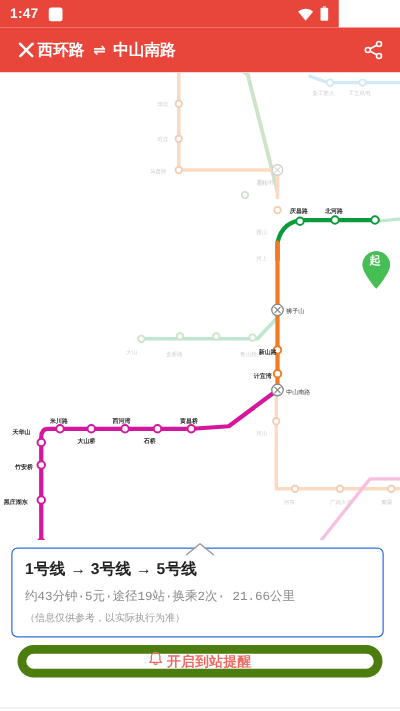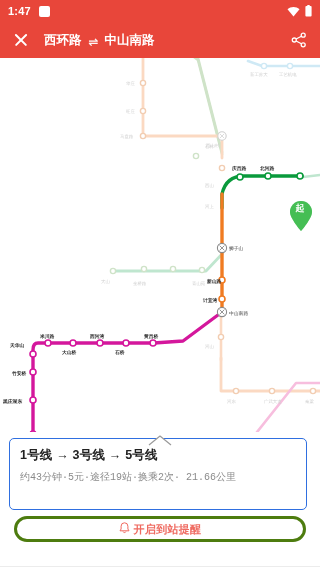--- a/index.html
+++ b/index.html
@@ -5,21 +5,21 @@
   * { margin:0; padding:0; box-sizing:border-box; }
   html,body { width:320px; height:569px; overflow:hidden; }
   body {
     font-family:"Liberation Sans","DejaVu Sans",sans-serif;
     background:#ffffff;
     position:relative;
   }
 
   
   .statusbar{
-    position:absolute; left:0; top:0; width:320px; height:22px;
+    position:absolute; left:0; top:0; width:271px; height:22px;
     background:#e8463a;
     display:flex; align-items:center; padding:0 8px;
     color:#fff;
   }
   .sb-time{ font-size:11px; font-weight:bold; letter-spacing:.2px; }
   .sb-appicon{
     width:11px; height:11px; background:#fff; border-radius:2px; margin-left:8px;
   }
   .sb-spacer{ flex:1; }
   .sb-icon{ display:inline-block; margin-left:5px; line-height:0; }
@@ -31,21 +31,21 @@
     display:flex; align-items:center; padding:0 12px;
   }
   .hdr-close{ width:18px; height:18px; position:relative; flex:0 0 auto; cursor:pointer; }
   .hdr-close::before,.hdr-close::after{
     content:""; position:absolute; left:1px; top:8px; width:16px; height:1.6px;
     background:#fff; border-radius:1px;
   }
   .hdr-close::before{ transform:rotate(45deg); }
   .hdr-close::after{ transform:rotate(-45deg); }
   .hdr-route{
-    display:flex; align-items:flex-end; margin-left:14px; gap:7px;
+    display:flex; align-items:center; gap:7px;
     font-size:12.5px; font-weight:bold; white-space:nowrap;
   }
   .hdr-swap{ font-size:12px; opacity:.95; letter-spacing:-1px; }
   .hdr-spacer{ flex:1; }
   .hdr-share{ width:18px; height:18px; flex:0 0 auto; cursor:pointer; }
 
   
   .map{
     position:absolute; left:0; top:58px; width:320px; height:383px;
     background:#ffffff; overflow:hidden;
@@ -80,21 +80,21 @@
     white-space:nowrap;
   }
   .card-sub{
     margin-top:6px; font-size:10px; color:#8a8a8a; white-space:nowrap;font-family:Liberation Mono, monospace;
   }
   .card-note{
     margin-top:5px; font-size:8px; color:#9a9a9a; white-space:nowrap;
   }
   .alert-btn{
     position:absolute; left:14px; top:84px; width:292px; height:26px;
-    border:3px solid #4d7c0f; border-radius:13px; background:#fff;
+    border:7px solid #4d7c0f; border-radius:13px; background:#fff;
     display:flex; align-items:center; justify-content:center; gap:4px;
     cursor:pointer;
   }
   .alert-label{
     font-size:11px; font-weight:bold; color:#ef6a60; letter-spacing:.3px;
   }
   .alert-hint{
     position:absolute; left:0; top:116px; width:320px; text-align:center;
     font-size:8px; color:#b0b0b0;
   }
@@ -287,20 +287,21 @@
 
   <div class="handle">
     <svg width="46" height="12" viewBox="0 0 46 12">
       <path d="M12 11 L23 2 L34 11" fill="#fff" stroke="#9a9a9a" stroke-width="1.2" stroke-linejoin="round"></path>
     </svg>
   </div>
 
   <div class="card">
     <div class="card-title">1号线 → 3号线 → 5号线</div>
     <div class="card-sub">约43分钟·5元·途径19站·换乘2次· 21.66公里</div>
+    <div class="card-note">（信息仅供参考，以实际执行为准）</div>
   </div>
 
   <div class="alert-btn">
     <span>
       <svg width="11" height="12" viewBox="0 0 11 12">
         <path d="M5.5 0.8 A3.4 3.4 0 0 1 8.9 4.2 V7 L10 8.8 H1 L2.1 7 V4.2 A3.4 3.4 0 0 1 5.5 0.8 Z" fill="none" stroke="#ef6a60" stroke-width="1"></path>
         <path d="M4.1 9.6 A1.5 1.5 0 0 0 6.9 9.6" fill="none" stroke="#ef6a60" stroke-width="1"></path>
       </svg>
     </span>
     <span class="alert-label">开启到站提醒</span>

